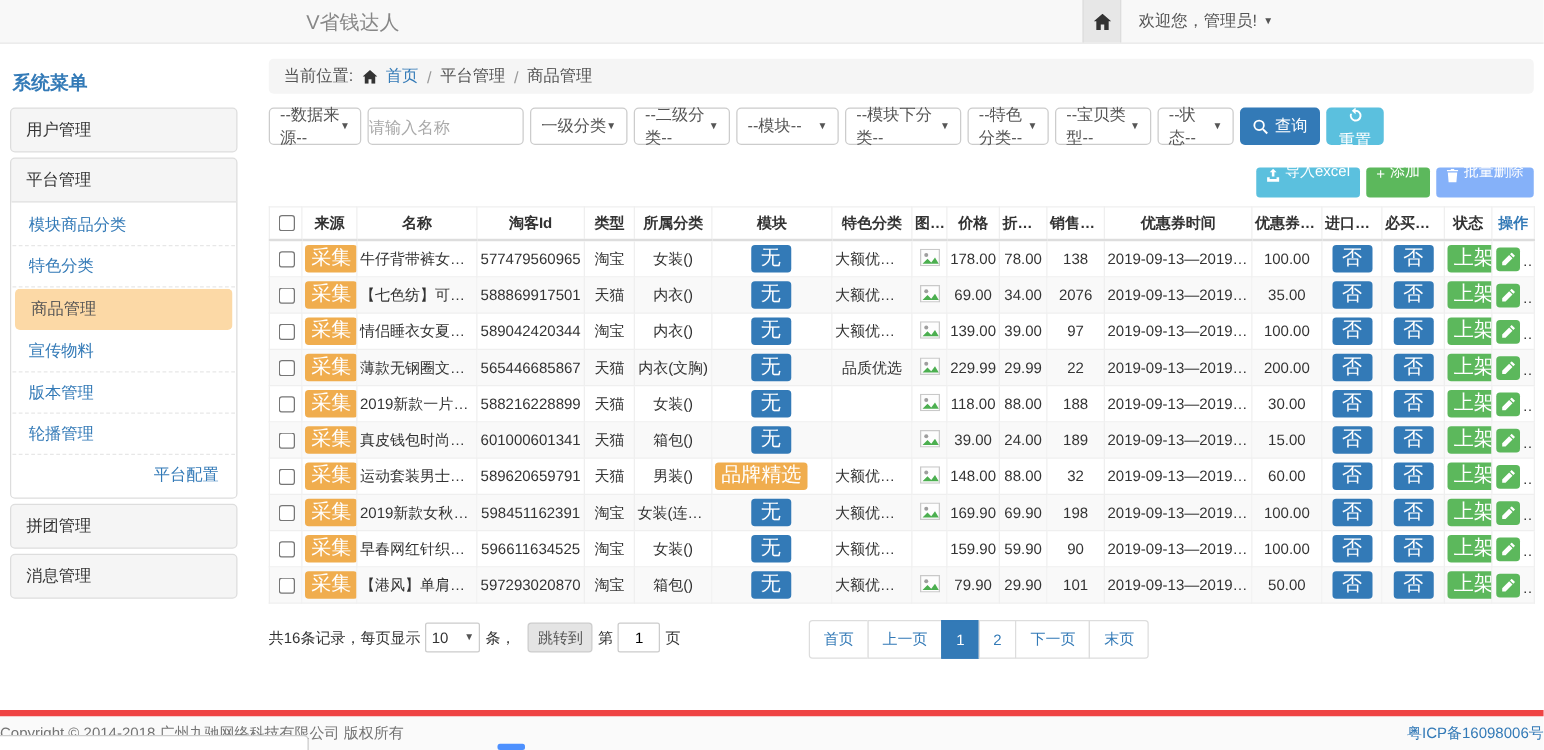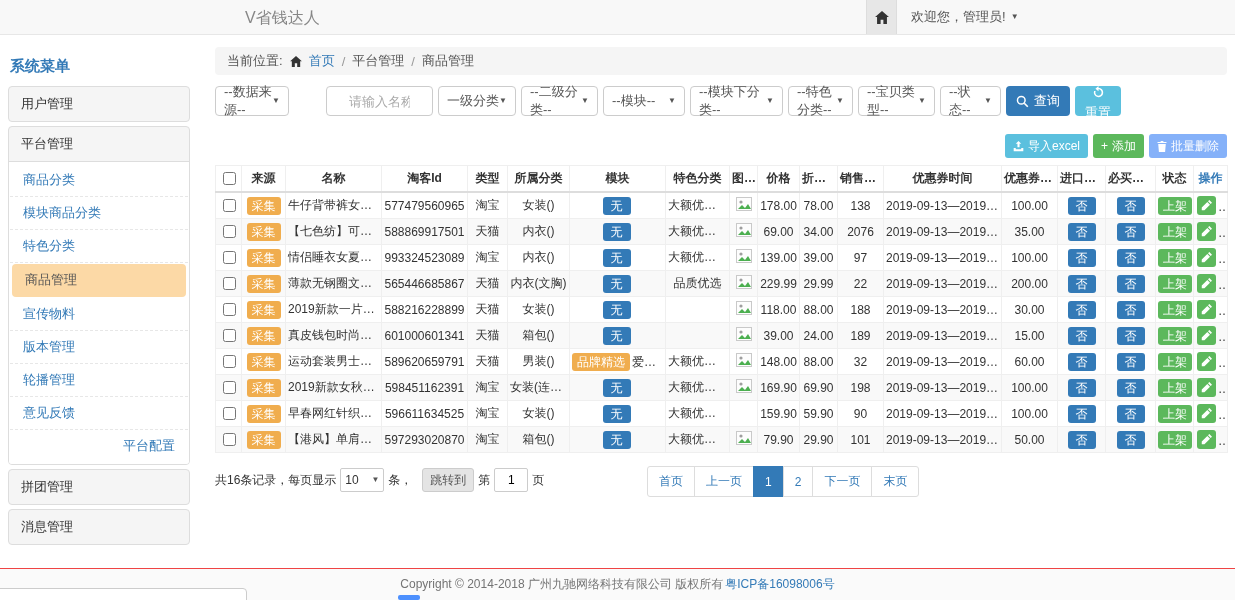--- a/index.html
+++ b/index.html
@@ -31,43 +31,43 @@
   
   .main { position:absolute; left:215px; top:47px; width:1012px; }
   .breadcrumb { background:#f5f5f5; border-radius:4px; padding:5px 12px; color:#555;
     display:flex; align-items:center; gap:7px; font-size:13px; }
   .breadcrumb .link { color:#337ab7; cursor:pointer; }
   .breadcrumb .sep { color:#999; }
   
   .filters { display:flex; gap:5px; margin-top:11px; align-items:center; }
   .fselect { height:30px; border:1px solid #ccc; border-radius:4px; background:#fff; cursor:pointer;
     display:flex; align-items:center; justify-content:space-between; padding:0 8px; color:#555; font-size:13px; }
-  .finput { height:30px; border:1px solid #ccc; border-radius:4px; padding:0 22px; font-size:13px;
-    color:#555; width:107px; font-family:inherit;margin-left:32px; }
+  .finput { height:30px; border:1px solid #ccc; border-radius:4px; padding:0 0; font-size:13px;
+    color:#555; width:125px; font-family:inherit; }
   .finput::placeholder { color:#aaa; }
   .w74{width:74px}.w78{width:78px}.w77{width:77px}.w82{width:82px}.w81{width:93px}.w87{width:65px}.w57{width:61px}
   .btn { display:inline-flex; align-items:center; gap:5px; border:none; border-radius:4px;
     color:#fff; font-size:13px; padding:0 10px; height:30px; cursor:pointer; font-family:inherit; }
   .btn-primary { background:#337ab7; }
   .btn-info { background:#5bc0de;flex-direction:column; }
   
   .toolbar { margin-top:18px; display:flex; justify-content:flex-end; gap:5px; }
   .sbtn { height:22px; font-size:12px; padding:12px 8px; border-radius:3px; border:none; color:#fff;
-    display:inline-flex; align-items:center; gap:4px; cursor:pointer; font-family:inherit; }
+    display:inline-flex; align-items:flex-end; gap:4px; cursor:pointer; font-family:inherit; }
   .sbtn-import { background:#5bc0de; }
   .sbtn-add { background:#5cb85c; }
   .sbtn-del { background:#3b82f6; opacity:.62; }
   
   table.grid { margin-top:7px; width:1012px; border-collapse:collapse; table-layout:fixed; font-size:12px; }
   .grid th, .grid td { border:1px solid #efefef; padding:3px 2px; text-align:center;
     white-space:nowrap; overflow:hidden; text-overflow:ellipsis; height:26px; }
   .grid th { font-weight:bold; color:#333; background:#fff; border-bottom:2px solid #ddd; }
   .grid th.op-head { color:#337ab7; }
   .grid tbody tr:nth-child(even) td { background:#f9f9f9; }
-  .badge { display:inline-block; border-radius:3px; color:#fff; font-size:12px; line-height:1; padding:3px 5px; }
+  .badge { display:inline-block; border-radius:3px; color:#fff; font-size:16px; line-height:1; padding:3px 5px; }
   .badge-orange { background:#f0ad4e; }
   .badge-blue { background:#337ab7; padding:3px 8px; }
   .badge-green { background:#5cb85c; }
   .module-text { margin-left:2px; color:#333; }
   .op { width:19px; height:19px; border:none; border-radius:3px; display:inline-flex; align-items:center;
     justify-content:center; cursor:pointer; margin:0 1px; padding:0; }
   .op-edit { background:#5cb85c; }
   .op-del { background:#d9534f; }
   .thumb { display:inline-flex; }
   
@@ -79,21 +79,21 @@
   .jump-input { width:34px; height:24px; border:1px solid #ccc; border-radius:2px; text-align:center;
     font-size:12px; font-family:inherit; }
   .pager { position:absolute; left:432px; top:0; display:flex; }
   .page-btn { border:1px solid #ddd; background:#fff; color:#337ab7; padding:6px 11px; font-size:12px;
     cursor:pointer; margin-left:-1px; font-family:inherit; }
   .page-btn:first-child { border-radius:3px 0 0 3px; margin-left:0; }
   .page-btn:last-child { border-radius:0 3px 3px 0; }
   .page-btn.active { background:#337ab7; border-color:#337ab7; color:#fff; }
   
   .footer { position:absolute; left:0; top:568px; width:1235px; height:32px; background:#fafafa;
-    border-top:1px solid #ef4444; display:flex; align-items:center; justify-content:center;
+    border-top:5px solid #ef4444; display:flex; align-items:center; justify-content:space-between;
     font-size:12px; color:#747474; gap:2px; }
   .footer .link { color:#337ab7; cursor:pointer; }
   .status-bubble { position:absolute; left:-1px; top:588px; width:248px; height:13px; background:#fff;
     border:1px solid #ccc; border-top-right-radius:4px; }
   .bottom-chip { position:absolute; left:398px; top:595px; width:22px; height:5px; background:#4d90fe; border-radius:2px; }
   svg { display:block; }
 </style>
 </head>
 <body>
 
@@ -117,28 +117,26 @@
 <div class="sidebar">
   <div class="sidebar-title">系统菜单</div>
 
   <div class="panel">
     <div class="panel-heading">用户管理</div>
   </div>
 
   <div class="panel">
     <div class="panel-heading">平台管理</div>
     <div class="panel-body">
-        <div class="submenu-item">商品分类</div>
         <div class="submenu-item">模块商品分类</div>
         <div class="submenu-item">特色分类</div>
         <div class="submenu-item active">商品管理</div>
         <div class="submenu-item">宣传物料</div>
         <div class="submenu-item">版本管理</div>
         <div class="submenu-item">轮播管理</div>
-        <div class="submenu-item">意见反馈</div>
         <div class="submenu-item">平台配置</div>
       </div>
   </div>
 
   <div id="collapsed-groups">
       <div class="panel">
         <div class="panel-heading">拼团管理</div>
       </div>
       <div class="panel">
         <div class="panel-heading">消息管理</div>
@@ -360,21 +358,21 @@
         <svg width="9" height="11" viewBox="0 0 14 16">
                 <path d="M5 0h4v1.5h4.5V3H.5V1.5H5zM1.5 4.5h11L11.5 16h-9z" fill="#fff"></path>
               </svg>
       </button>
     </td>
   </tr>
         <tr>
     <td><input type="checkbox" style=""></td>
     <td><span class="badge badge-orange">采集</span></td>
     <td>情侣睡衣女夏丝绸男士...</td>
-    <td>993324523089</td>
+    <td>589042420344</td>
     <td>淘宝</td>
     <td>内衣()</td>
     <td>
       <span class="badge badge-blue">无</span><span class="module-text"></span>
     </td>
     <td>大额优惠券</td>
     <td>
       <span class="thumb">
         <svg width="16" height="14" viewBox="0 0 16 14">
                 <rect x="0.5" y="0.5" width="15" height="13" fill="#fdfdfd" stroke="#c9c9c9"></rect>

